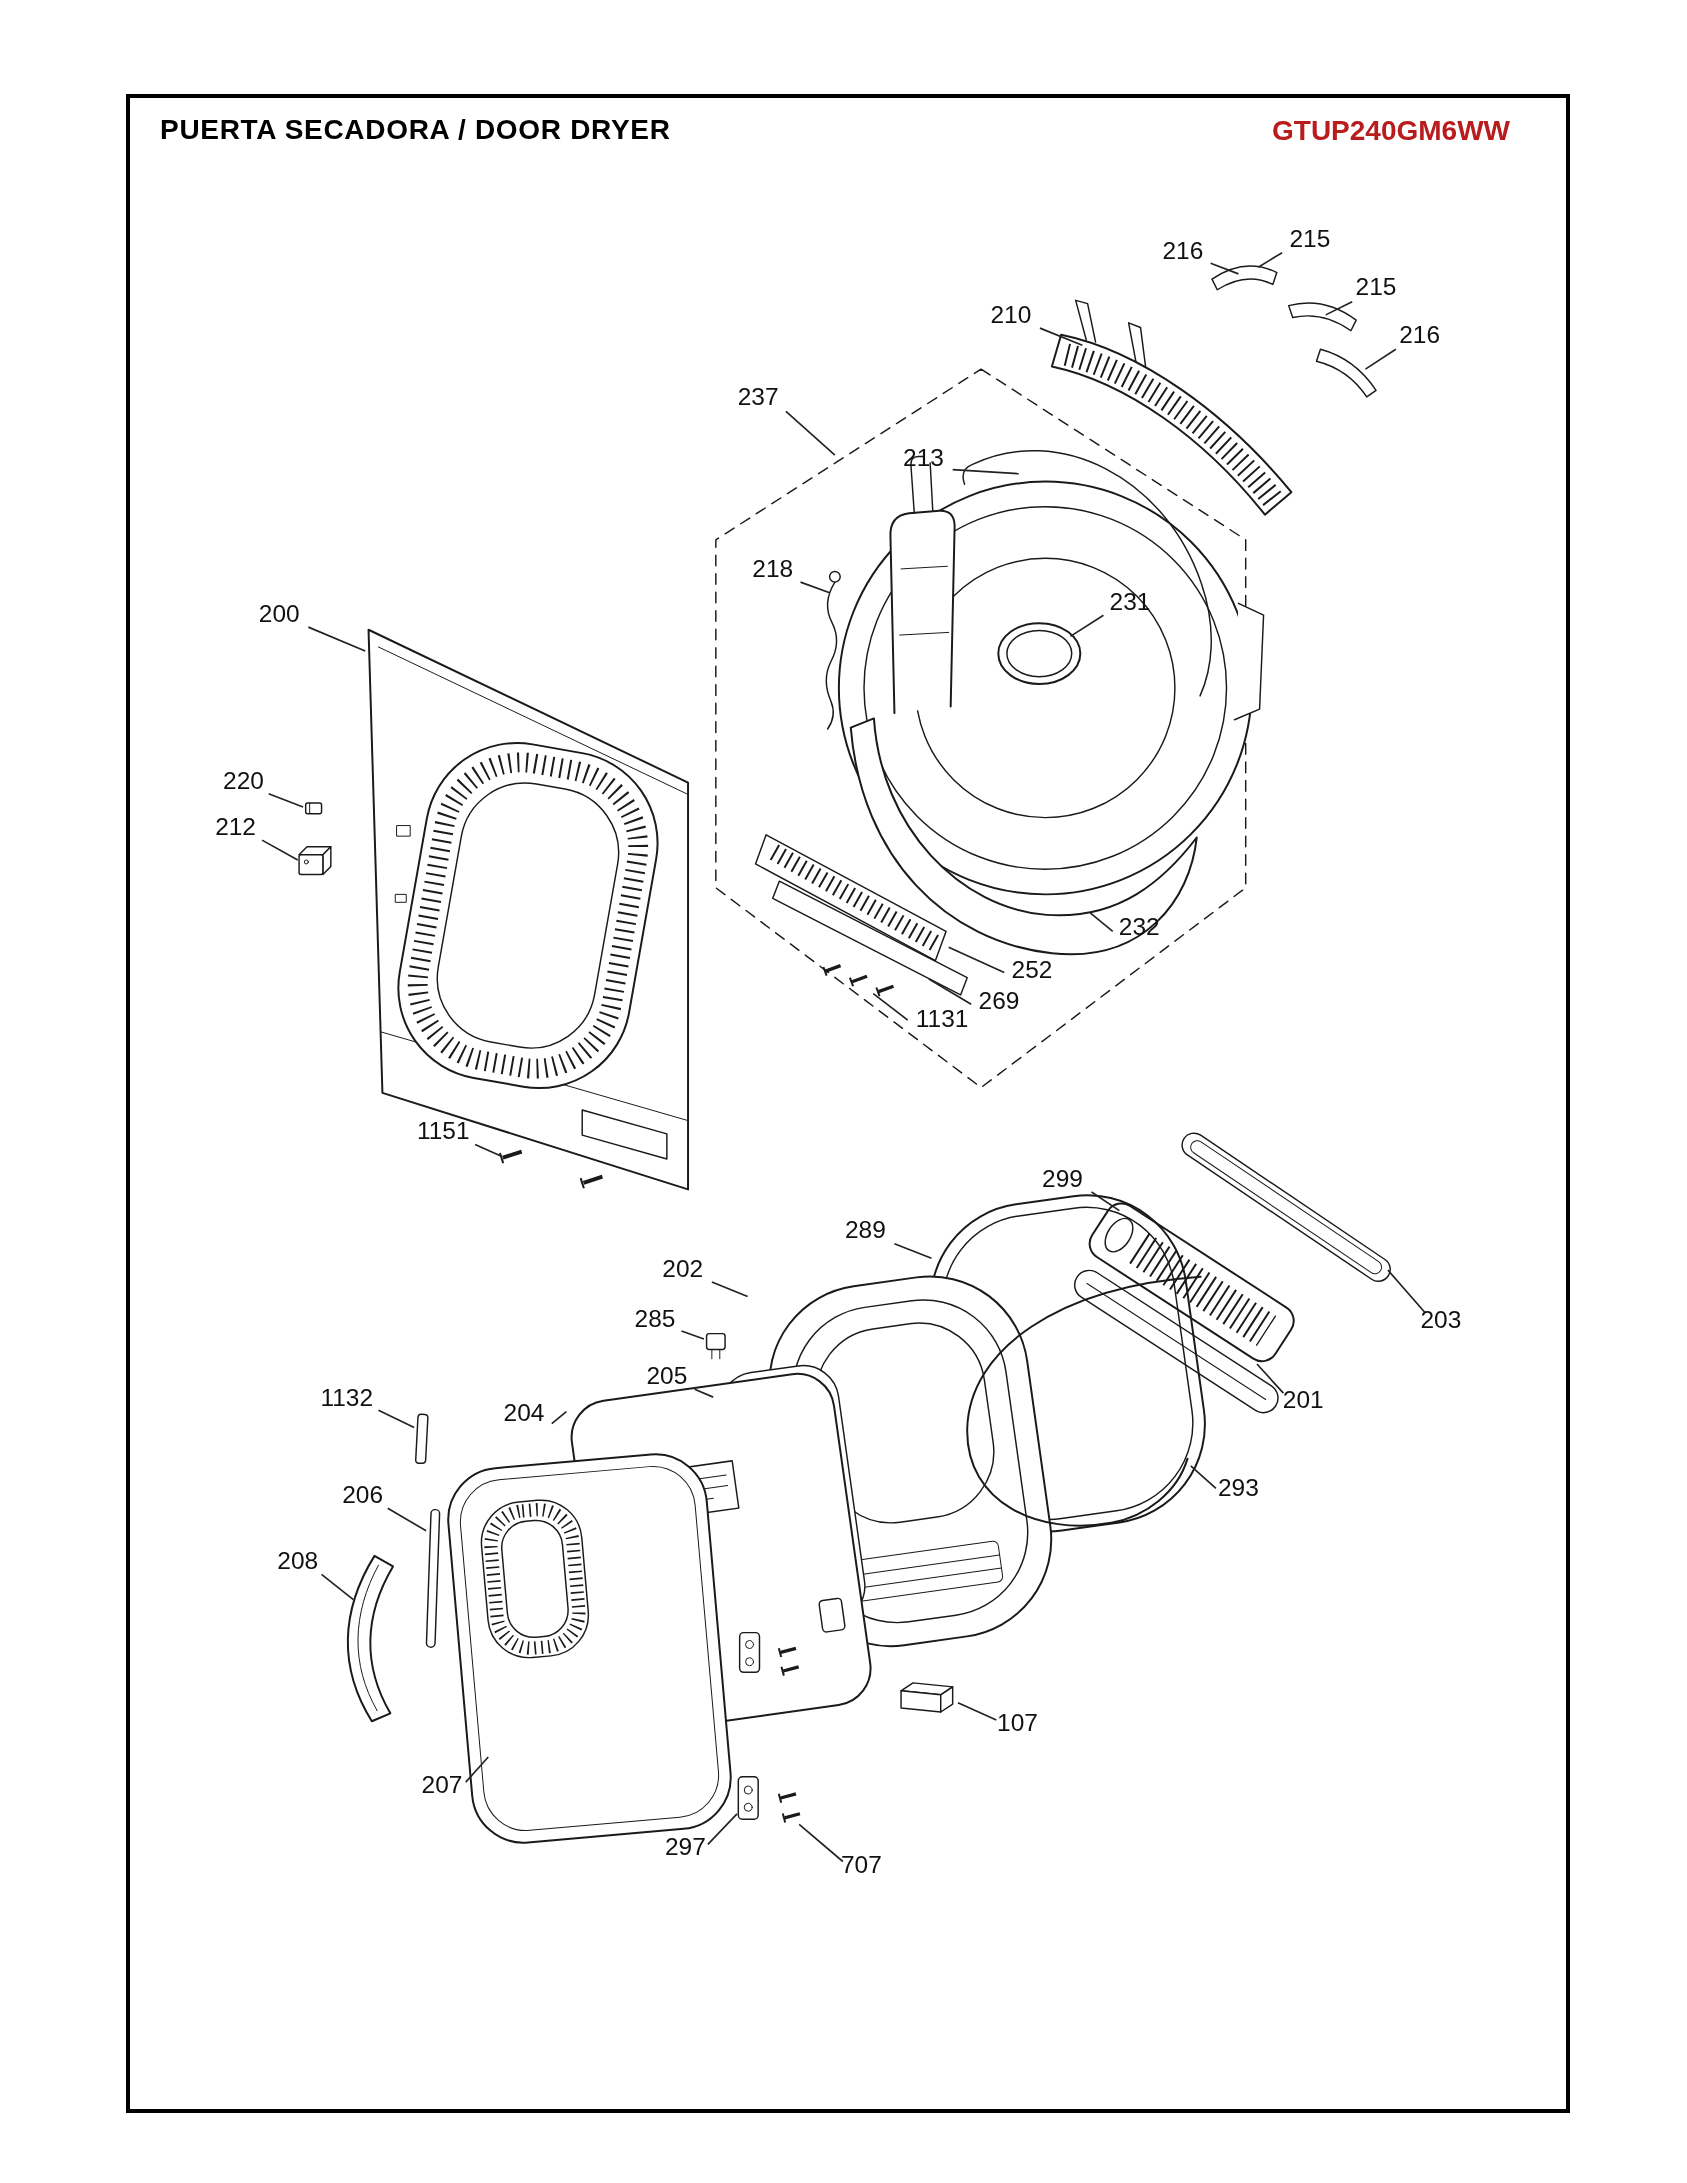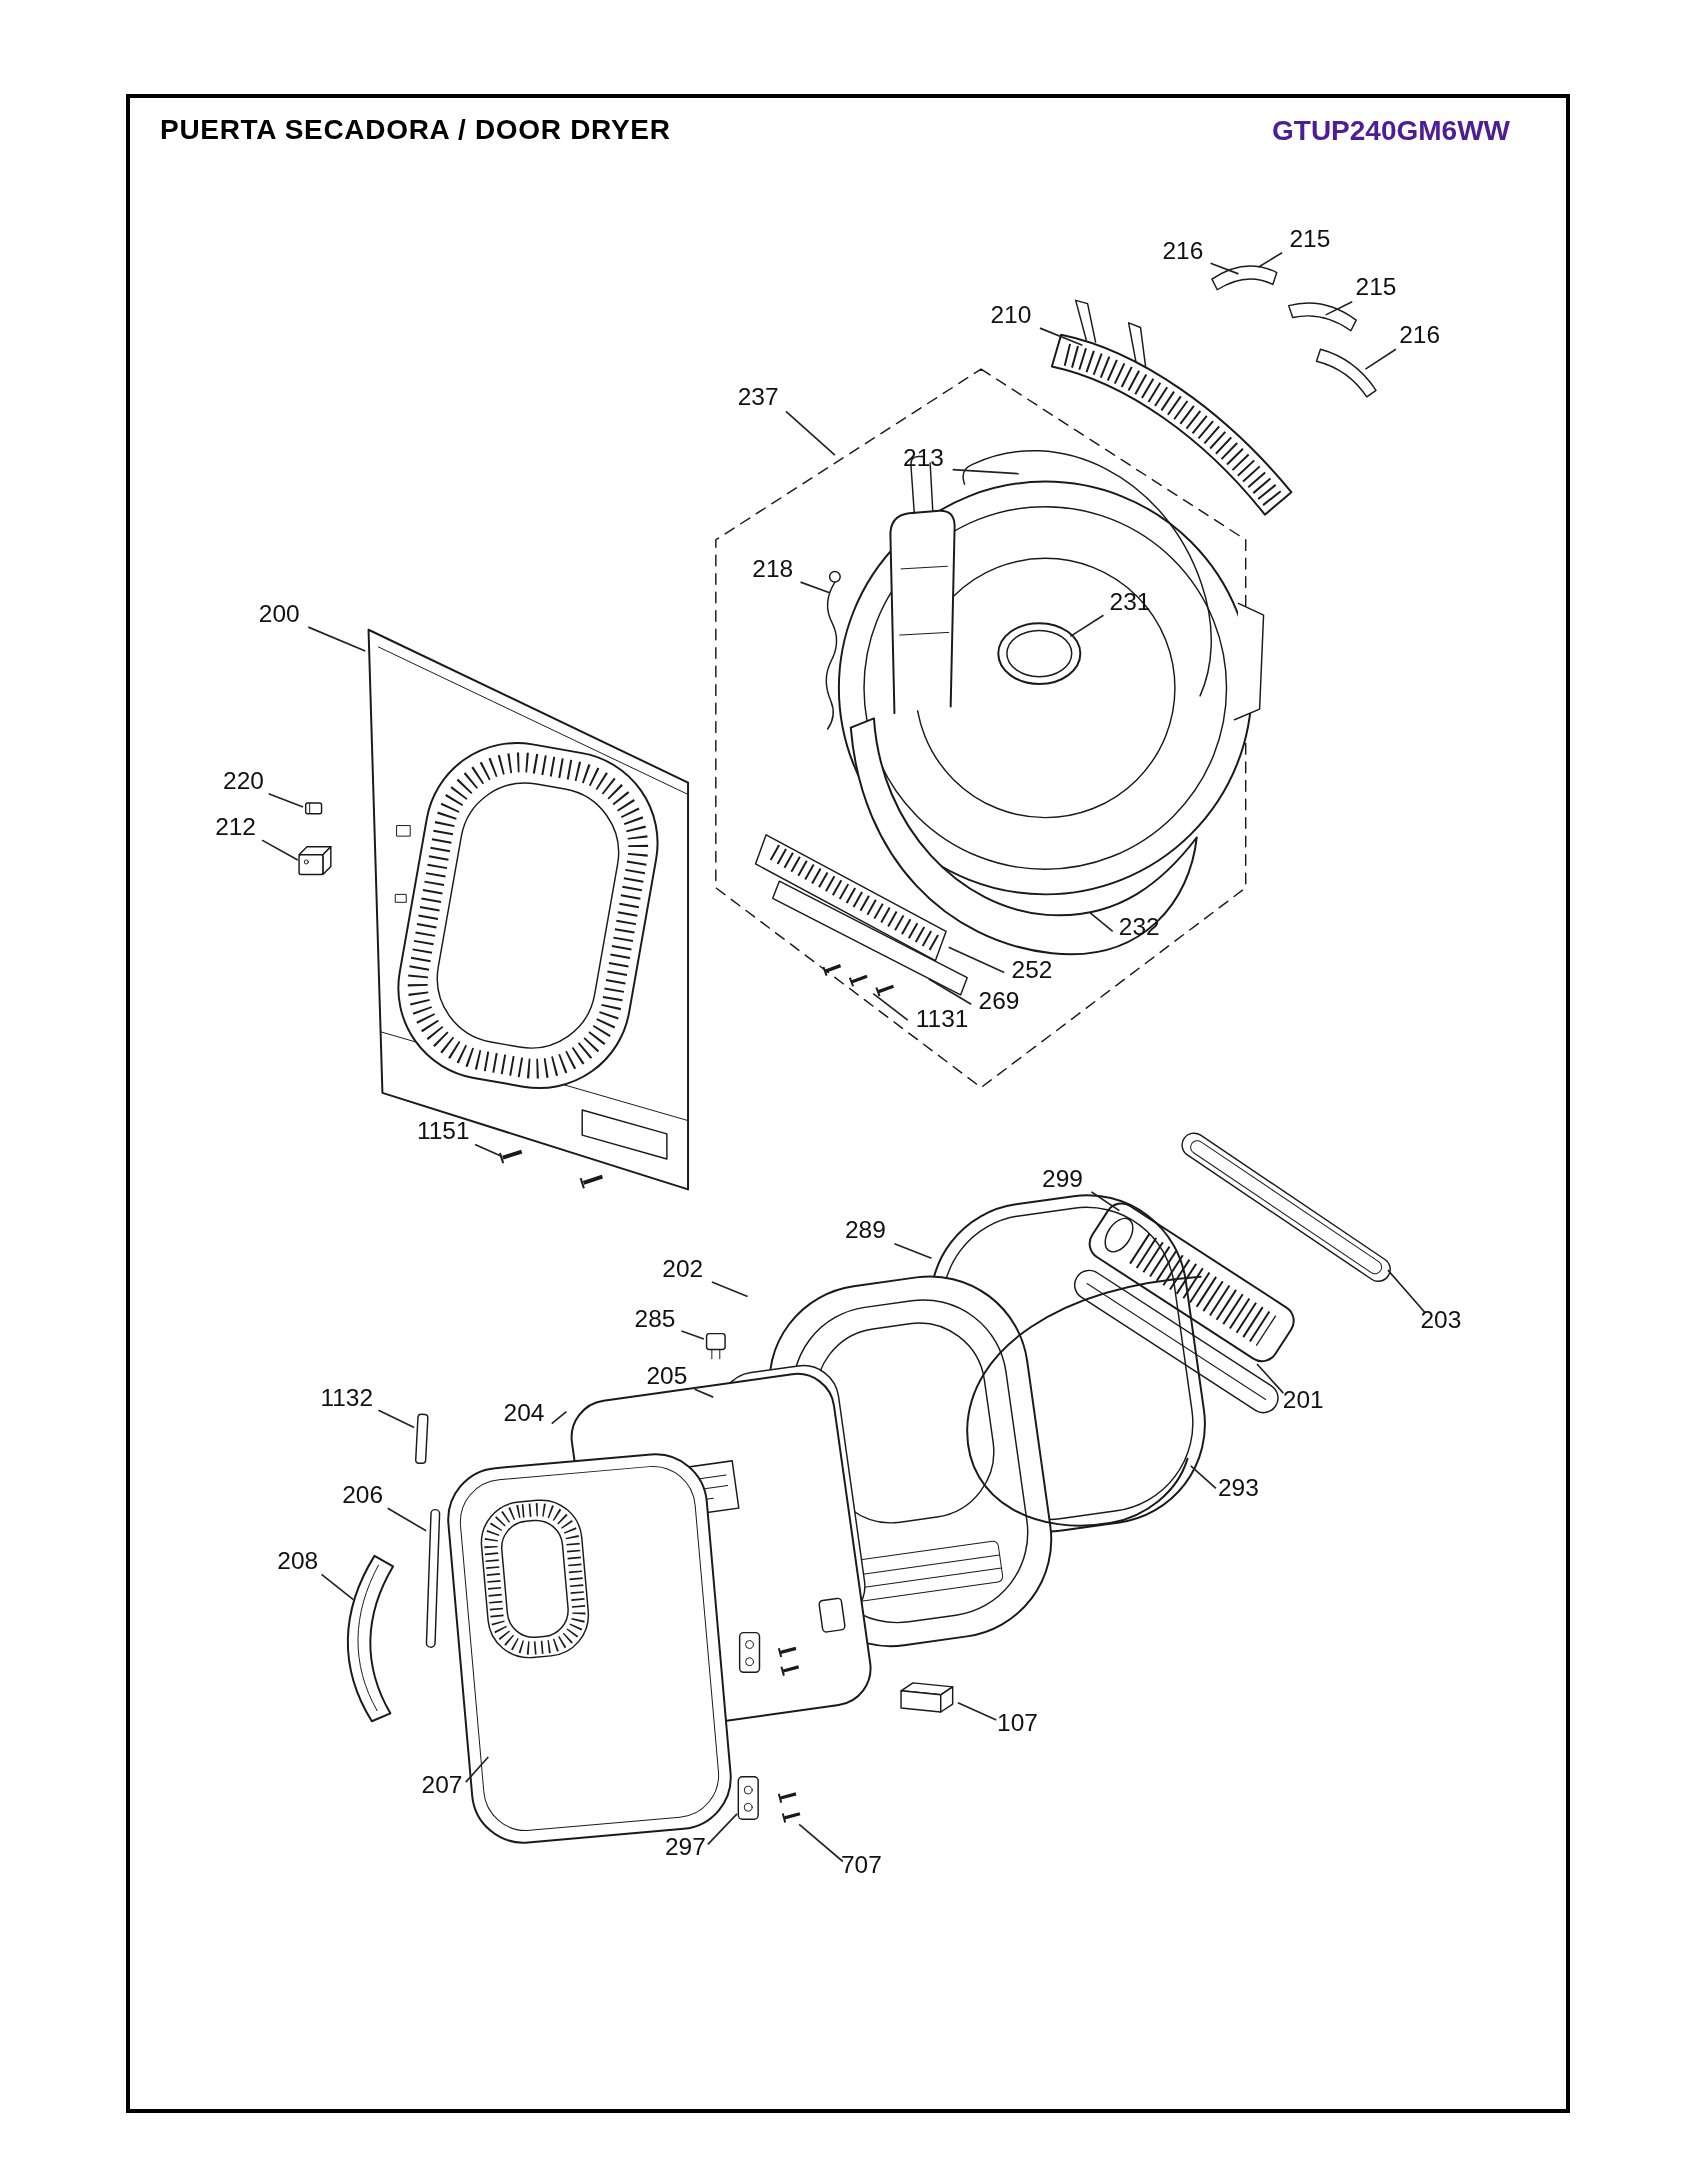--- a/index.html
+++ b/index.html
@@ -1,20 +1,20 @@
 <!DOCTYPE html>
 <html style="font-size:10.6px"><head>
 <meta charset="utf-8">
 <style>
   html,body{margin:0;padding:0;background:#ffffff;}
   body{width:1687px;height:2183px;position:relative;font-family:"Liberation Sans",sans-serif;}
   .page{position:absolute;left:0;top:0;width:1627px;height:2183px;background:#ffffff;}
   .frame{position:absolute;left:126px;top:94px;width:1436px;height:2011px;border:4px solid #000;}
   .title{position:absolute;left:160px;top:114px;font-size:28px;font-weight:bold;color:#000;letter-spacing:0.7px;}
-  .model{position:absolute;left:1272px;top:115px;width:278px;font-size:28px;font-weight:bold;color:#4c1d95;}
+  .model{position:absolute;left:1272px;top:115px;width:278px;font-size:28px;font-weight:bold;color:#b91c1c;}
   svg.diagram{position:absolute;left:0;top:0;}
   .o3{stroke:#1a1a1a;stroke-width:3;fill:none;stroke-linecap:round;stroke-linejoin:round;}
   .o2{stroke:#1a1a1a;stroke-width:2.2;fill:none;stroke-linecap:round;stroke-linejoin:round;}
   .o1{stroke:#1a1a1a;stroke-width:1.5;fill:none;stroke-linecap:round;stroke-linejoin:round;}
   .wf{fill:#ffffff;}
   .hz{stroke:#1a1a1a;fill:none;}
   .dash{stroke-dasharray:16 12;}
   .callout{font:400 37px "Liberation Sans",sans-serif;fill:#111;text-anchor:middle;}
   .leader{stroke:#222;stroke-width:2.5;}
 </style>

